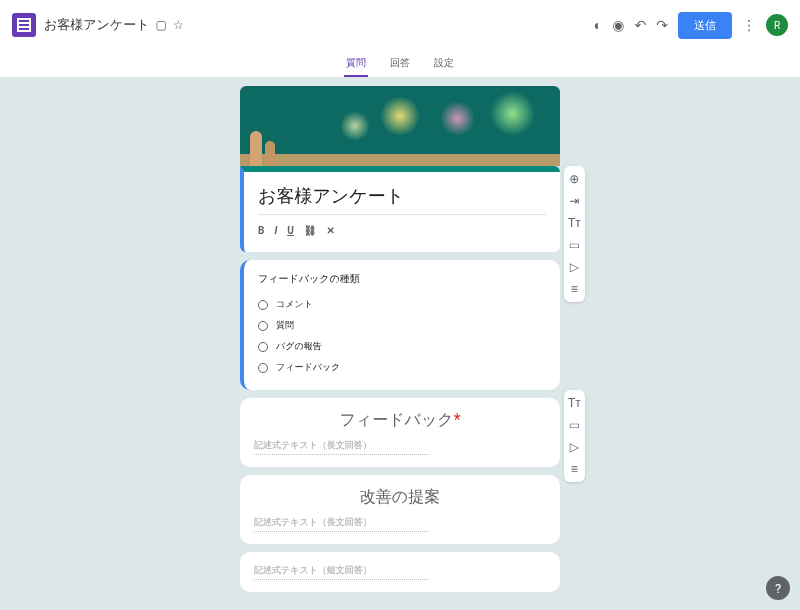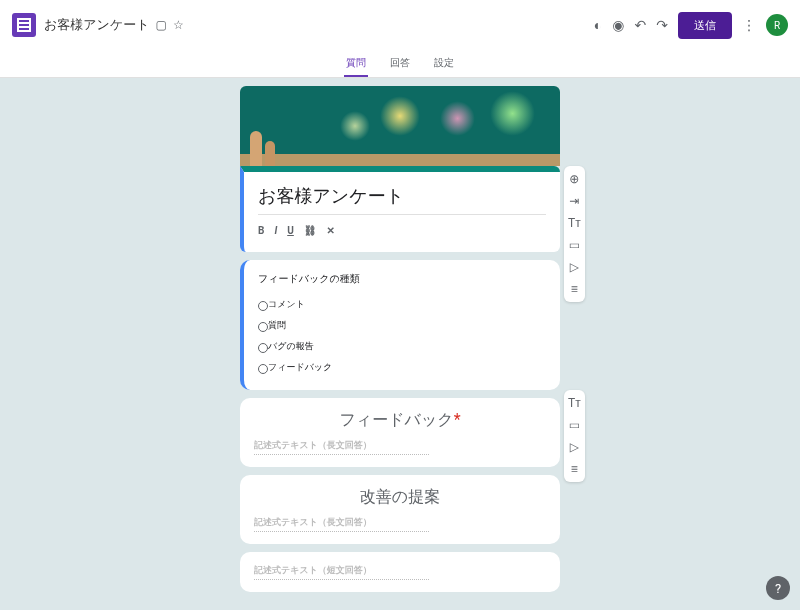--- a/index.html
+++ b/index.html
@@ -6,21 +6,21 @@
     body { font-family: Roboto, Arial, sans-serif; background: #dce7e9; width: 800px; height: 610px; overflow: hidden; position: relative; }
     
     .header { background: #fff; height: 50px; display: flex; align-items: center; padding: 0 12px; }
     .logo { width: 24px; height: 24px; background: #673ab7; border-radius: 3px; display: flex; align-items: center; justify-content: center; }
     .logo-inner { width: 14px; height: 14px; background: #fff; display: flex; flex-direction: column; gap: 2px; padding: 2px; }
     .logo-line { height: 2px; background: #673ab7; }
     .doc-title { margin-left: 8px; font-size: 13px; color: #333; }
     .folder-icon, .star-icon { margin-left: 6px; color: #5f6368; font-size: 12px; }
     .header-right { margin-left: auto; display: flex; align-items: center; gap: 10px; }
     .hdr-icon { color: #5f6368; font-size: 14px; cursor: pointer; }
-    .send-btn { background: #4c1d95; color: #fff; border: none; padding: 6px 16px; border-radius: 4px; font-size: 11px; cursor: pointer; }
+    .send-btn { background: #3b82f6; color: #fff; border: none; padding: 6px 16px; border-radius: 4px; font-size: 11px; cursor: pointer; }
     .avatar { width: 22px; height: 22px; border-radius: 50%; background: #1e8e3e; color: #fff; display: flex; align-items: center; justify-content: center; font-size: 10px; }
     
     .tabs { background: #fff; display: flex; justify-content: center; gap: 20px; border-bottom: 1px solid #e0e0e0; height: 28px; }
     .tab { font-size: 10px; color: #5f6368; padding: 6px 2px; cursor: pointer; }
     .tab.active { color: #673ab7; border-bottom: 2px solid #673ab7; }
     
     .canvas { display: flex; justify-content: center; padding: 8px 0; position: relative; }
     .form-col { width: 320px; }
     
     .banner { height: 80px; background: #0d6a62; border-radius: 6px 6px 0 0; position: relative; overflow: hidden; }
@@ -35,21 +35,21 @@
     
     .card { background: #fff; border-radius: 10px; margin-top: 8px; padding: 12px 14px; position: relative; }
     .title-card { border-top: 6px solid #0a8a7c; border-left: 4px solid #4285f4; border-radius: 0 6px 6px 6px; margin-top: 0; }
     .form-title { font-size: 18px; font-weight: 400; color: #202124; padding-bottom: 6px; border-bottom: 1px solid #e0e0e0; margin-bottom: 6px; }
     .toolbar { display: flex; gap: 10px; padding: 4px 0; color: #5f6368; font-size: 10px; }
     .toolbar span { cursor: pointer; font-weight: bold; }
     .description { font-size: 9px; color: #5f6368; margin-top: 4px; }
     
     .q-card { border-left: 4px solid #4285f4; }
     .q-title { font-size: 10px; color: #202124; margin-bottom: 8px; }
-    .option { display: flex; align-items: flex-end; padding: 4px 0; font-size: 9px; color: #202124; }
+    .option { display: flex; align-items: center; gap: 8px; padding: 4px 0; font-size: 9px; color: #202124; }
     .radio { width: 10px; height: 10px; border: 1.5px solid #5f6368; border-radius: 50%; flex-shrink: 0; }
     
     .plain-card .q-title { font-size: 16px; color: #5f6368; margin-bottom: 8px; text-align: center; }
     .answer-hint { font-size: 9px; color: #bdbdbd; border-bottom: 1px dotted #bdbdbd; padding-bottom: 2px; width: 60%; font-weight: bold; }
     .required { color: #d93025; }
     
     .side-tb { position: absolute; background: #fff; border-radius: 6px; padding: 6px 4px; display: flex; flex-direction: column; gap: 8px; box-shadow: 0 1px 3px rgba(0,0,0,0.15); }
     .side-tb .ticon { color: #5f6368; font-size: 12px; text-align: center; cursor: pointer; }
     .tb1 { left: 564px; top: 88px; }
     .tb2 { left: 564px; top: 312px; }

